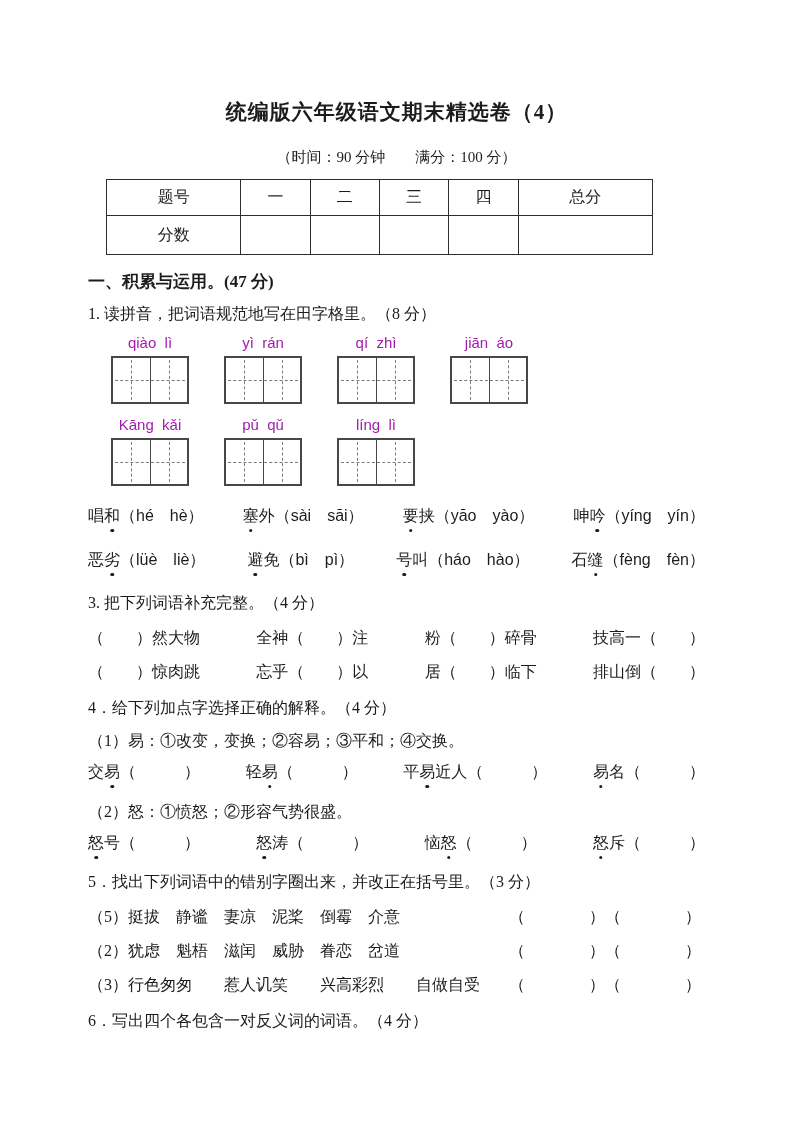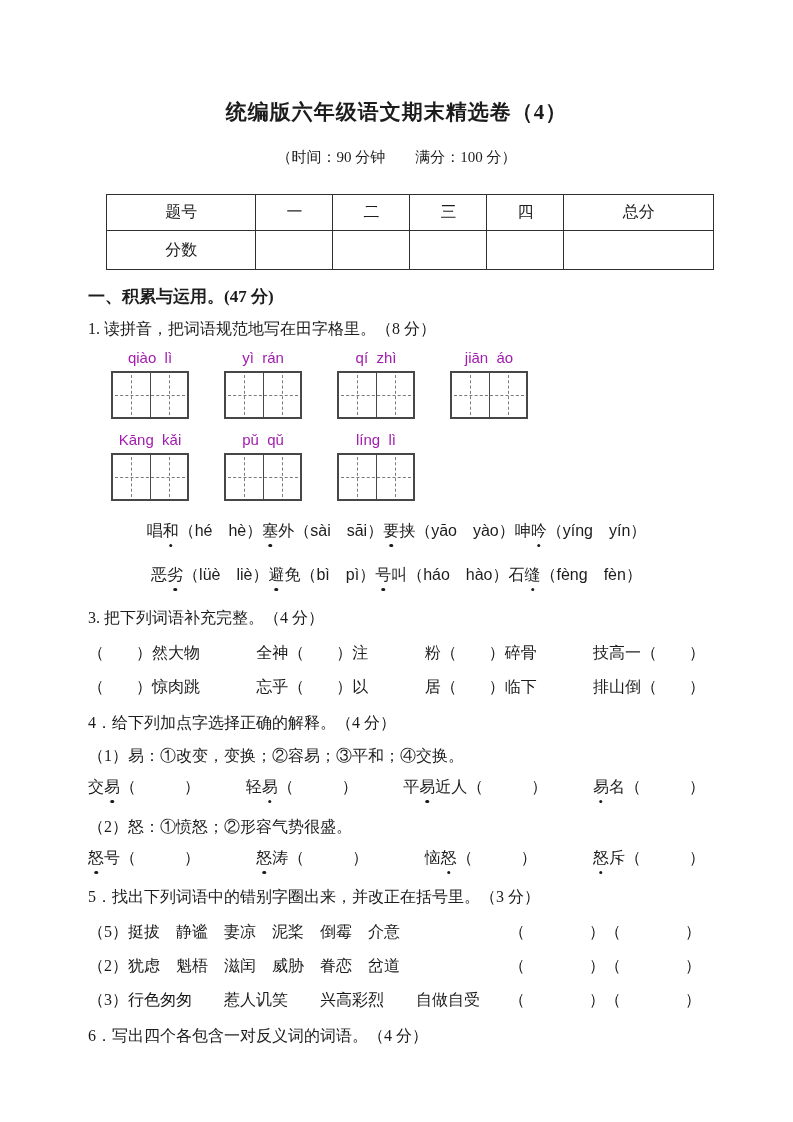--- a/index.html
+++ b/index.html
@@ -19,23 +19,23 @@
     font-weight:bold;
     letter-spacing:1px;
   }
   .subtitle {
     margin-top:22px;
     text-align:center;
     font-size:15px;
   }
 
   table.score {
-    margin-top:27px;
+    margin-top:12px;
     margin-left:18px;
-    width:608px;
+    width:547px;
     border-collapse:collapse;
     padding-left:16px;
   }
   table.score td {
     border:1.5px solid #2e2e2e;
     text-align:center;
     font-size:16px;
     height:36px;
   }
   table.score tr.r2 td { height:39px; }
@@ -80,21 +80,21 @@
   .tz-cell { flex:1; position:relative; }
   .tz-cell + .tz-cell { border-left:1.5px solid #474747; }
   .tz-cell::after {
     content:""; position:absolute; top:2px; bottom:2px; left:50%;
     border-left:1px dashed #7a7a7a;
   }
 
   
   .phr-line {
     display:flex;
-    justify-content:center;
+    justify-content:space-between;
     font-size:16px;
     margin-top:20px;
     padding-bottom:6px;
   }
   .phr { white-space:pre; }
   .dd { position:relative; display:inline-block; }
   .dd::after {
     content:""; position:absolute; left:50%; bottom:-5px;
     transform:translateX(-50%);
     width:3.5px; height:3.5px; border-radius:50%;

